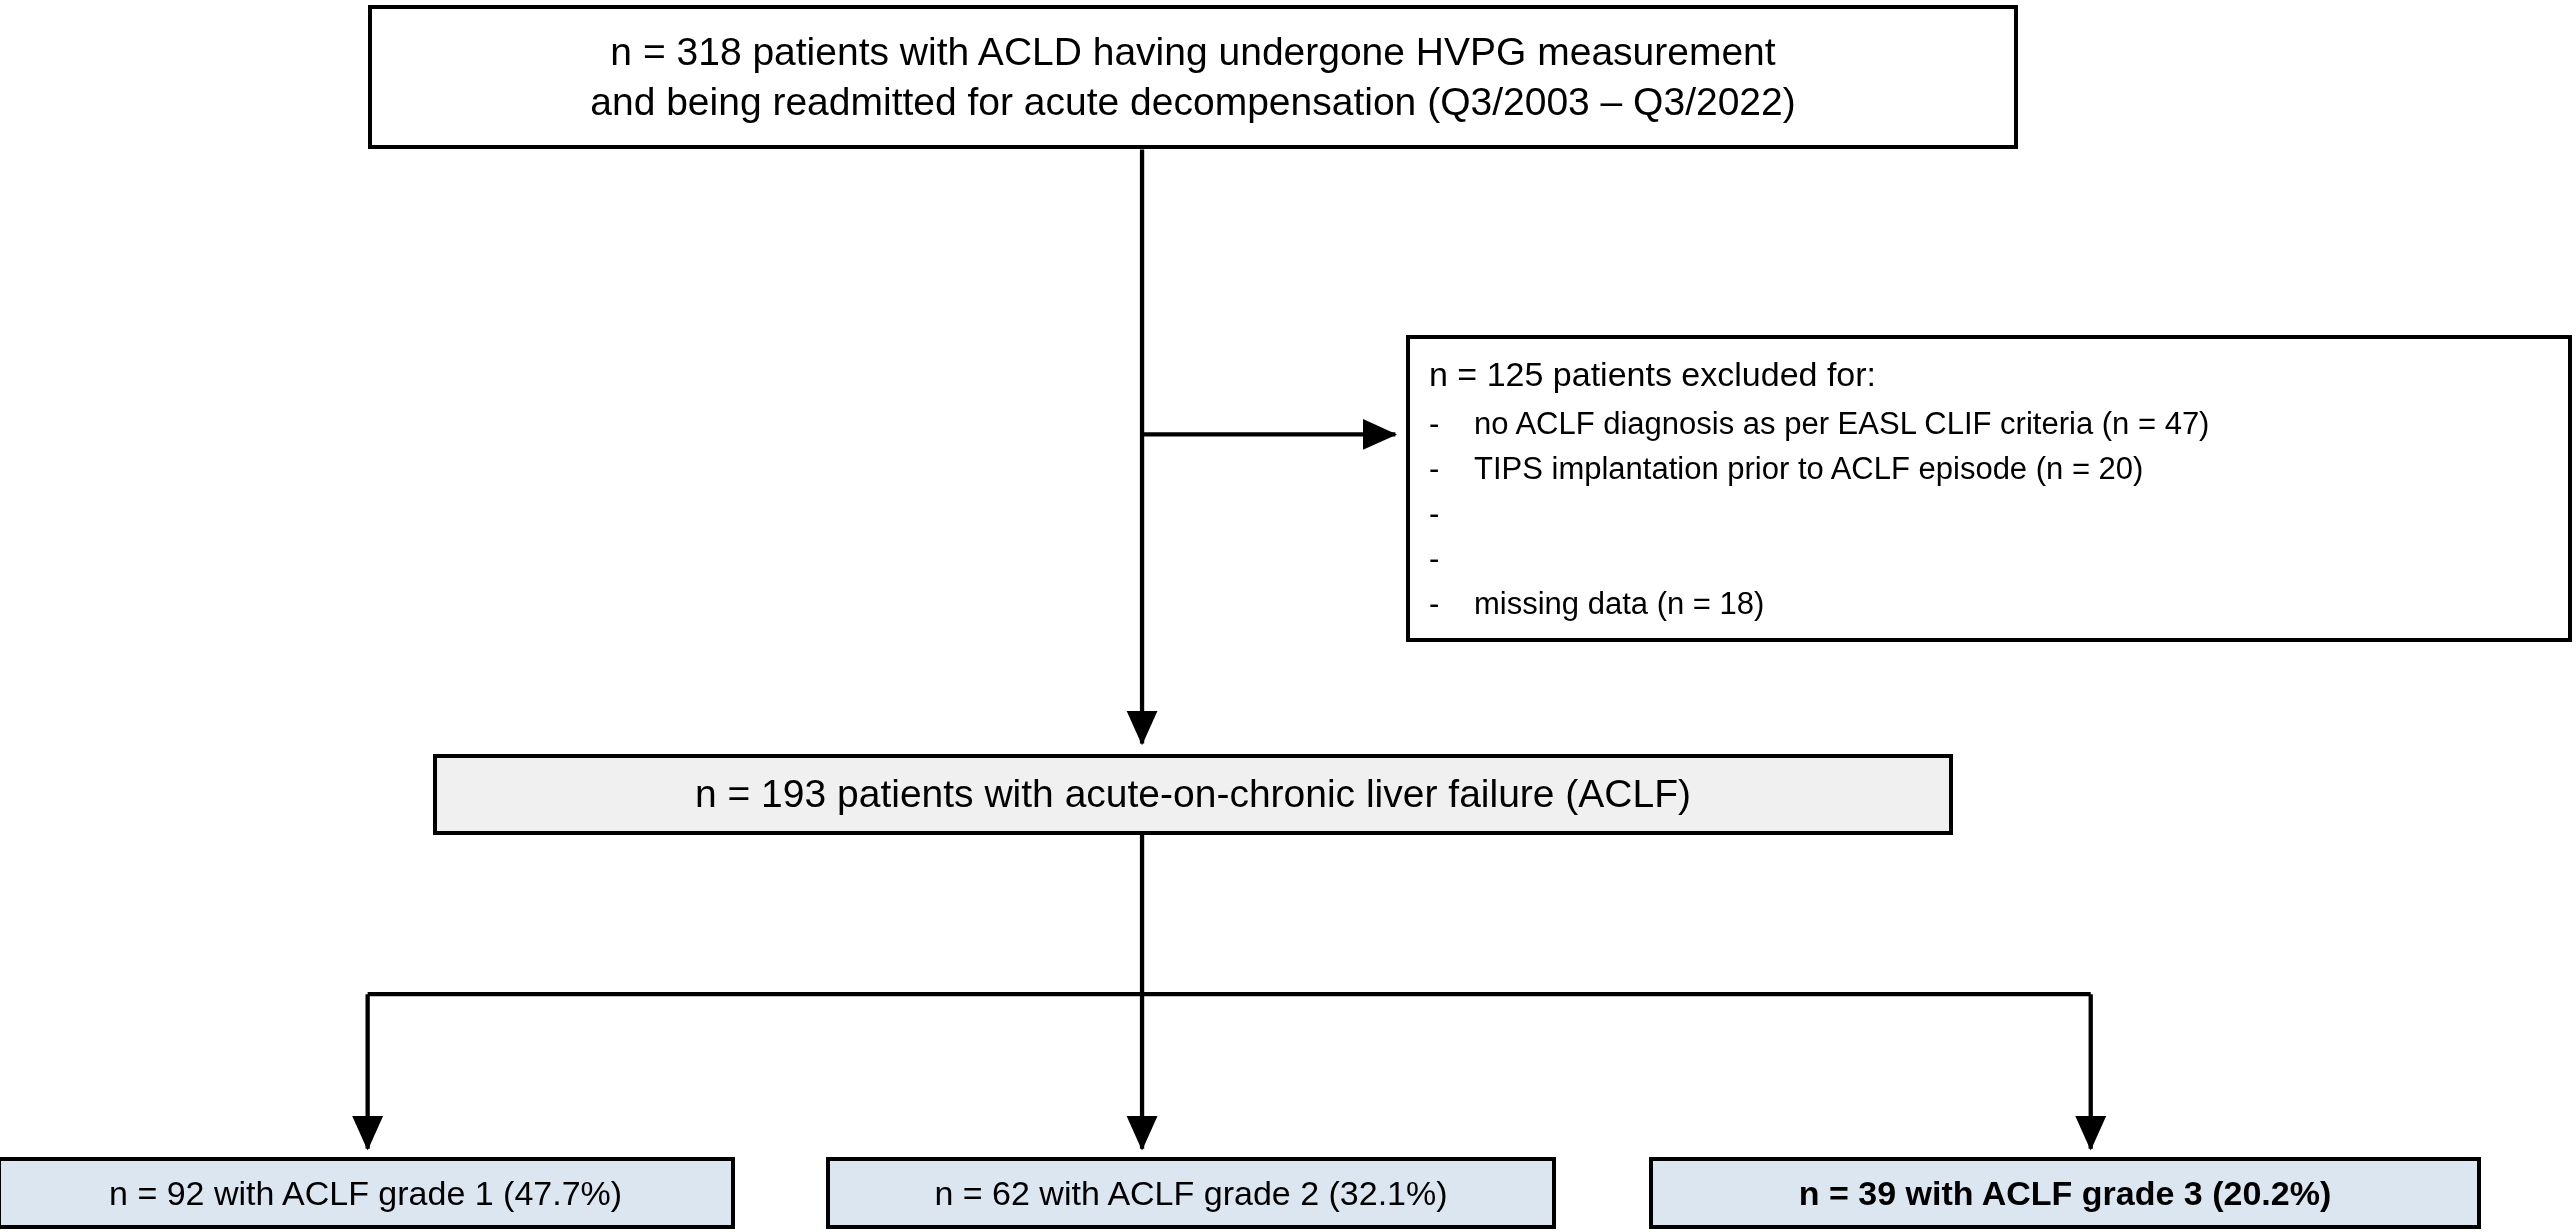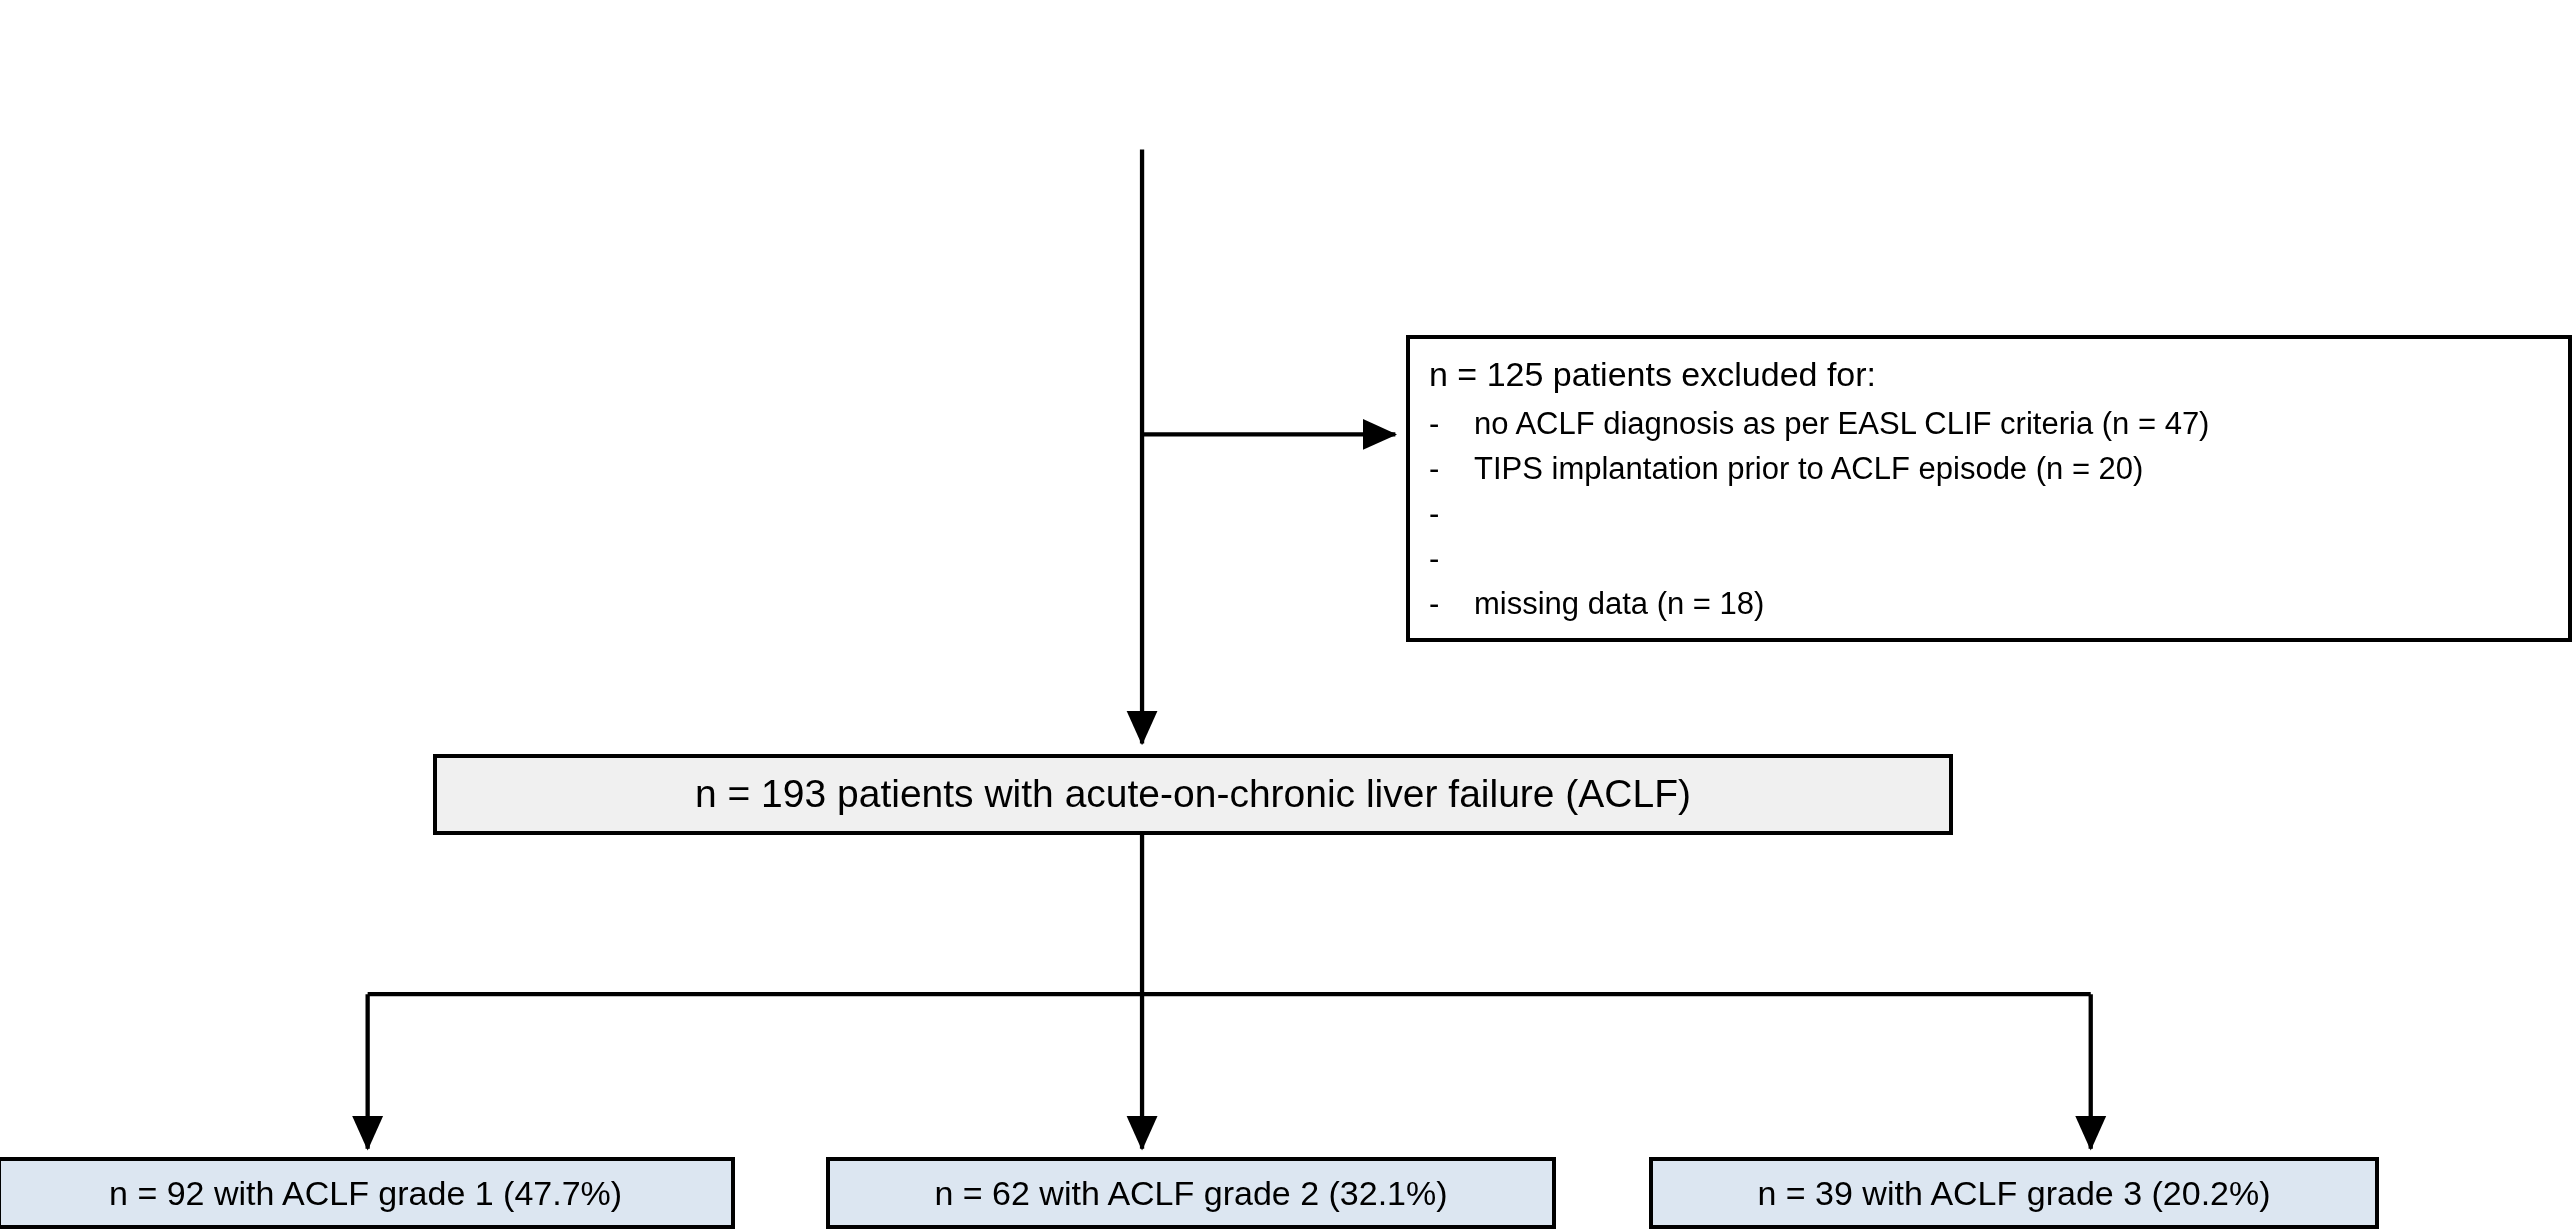--- a/index.html
+++ b/index.html
@@ -99,21 +99,21 @@
 
   
   .grade-node {
     top: 1157px;
     height: 72px;
     background: #dce6f1;
     font-size: 34px;
   }
   #node-grade-1 { left: -3.4px;    width: 738px; }
   #node-grade-2 { left: 826px;   width: 730px; justify-content: center; }
-  #node-grade-3 { left: 1649px;  width: 730px; }
+  #node-grade-3 { left: 1649px;  width: 832px; font-weight: bold; }
 </style>
 </head>
 <body>
 
 <div id="flowchart-root">
 
   <svg id="connector-layer" viewBox="0 0 3000 1435" width="2576" height="1232" xmlns="http://www.w3.org/2000/svg">
     <defs>
       <marker id="arrowhead" markerWidth="9" markerHeight="9" refX="7.6" refY="4" orient="auto" markerUnits="strokeWidth">
         <path d="M0,0.4 L8,4 L0,7.6 z" fill="#000000"></path>
@@ -135,20 +135,24 @@
       <line x1="428" y1="1158" x2="2435" y2="1158" stroke="#000000" stroke-width="5"></line>
 
       <line x1="428" y1="1158" x2="428" y2="1338" stroke="#000000" stroke-width="5" marker-end="url(#arrowhead)"></line>
 
       <line x1="1330" y1="1158" x2="1330" y2="1338" stroke="#000000" stroke-width="5" marker-end="url(#arrowhead)"></line>
 
       <line x1="2435" y1="1158" x2="2435" y2="1338" stroke="#000000" stroke-width="5" marker-end="url(#arrowhead)"></line>
     </g>
   </svg>
 
+  <div class="node" id="node-cohort">
+    <span class="node-text">n = 318 patients with ACLD having undergone HVPG measurement
+and being readmitted for acute decompensation (Q3/2003 – Q3/2022)</span>
+  </div>
 
   <div class="node" id="node-exclusions">
     <div class="excl-title">n = 125 patients excluded for:</div>
     <ul class="excl-list">
       <li class="excl-item">
         <span class="excl-bullet">-</span>
         <span>no ACLF diagnosis as per EASL CLIF criteria (n = 47)</span>
       </li>
       <li class="excl-item">
         <span class="excl-bullet">-</span>

